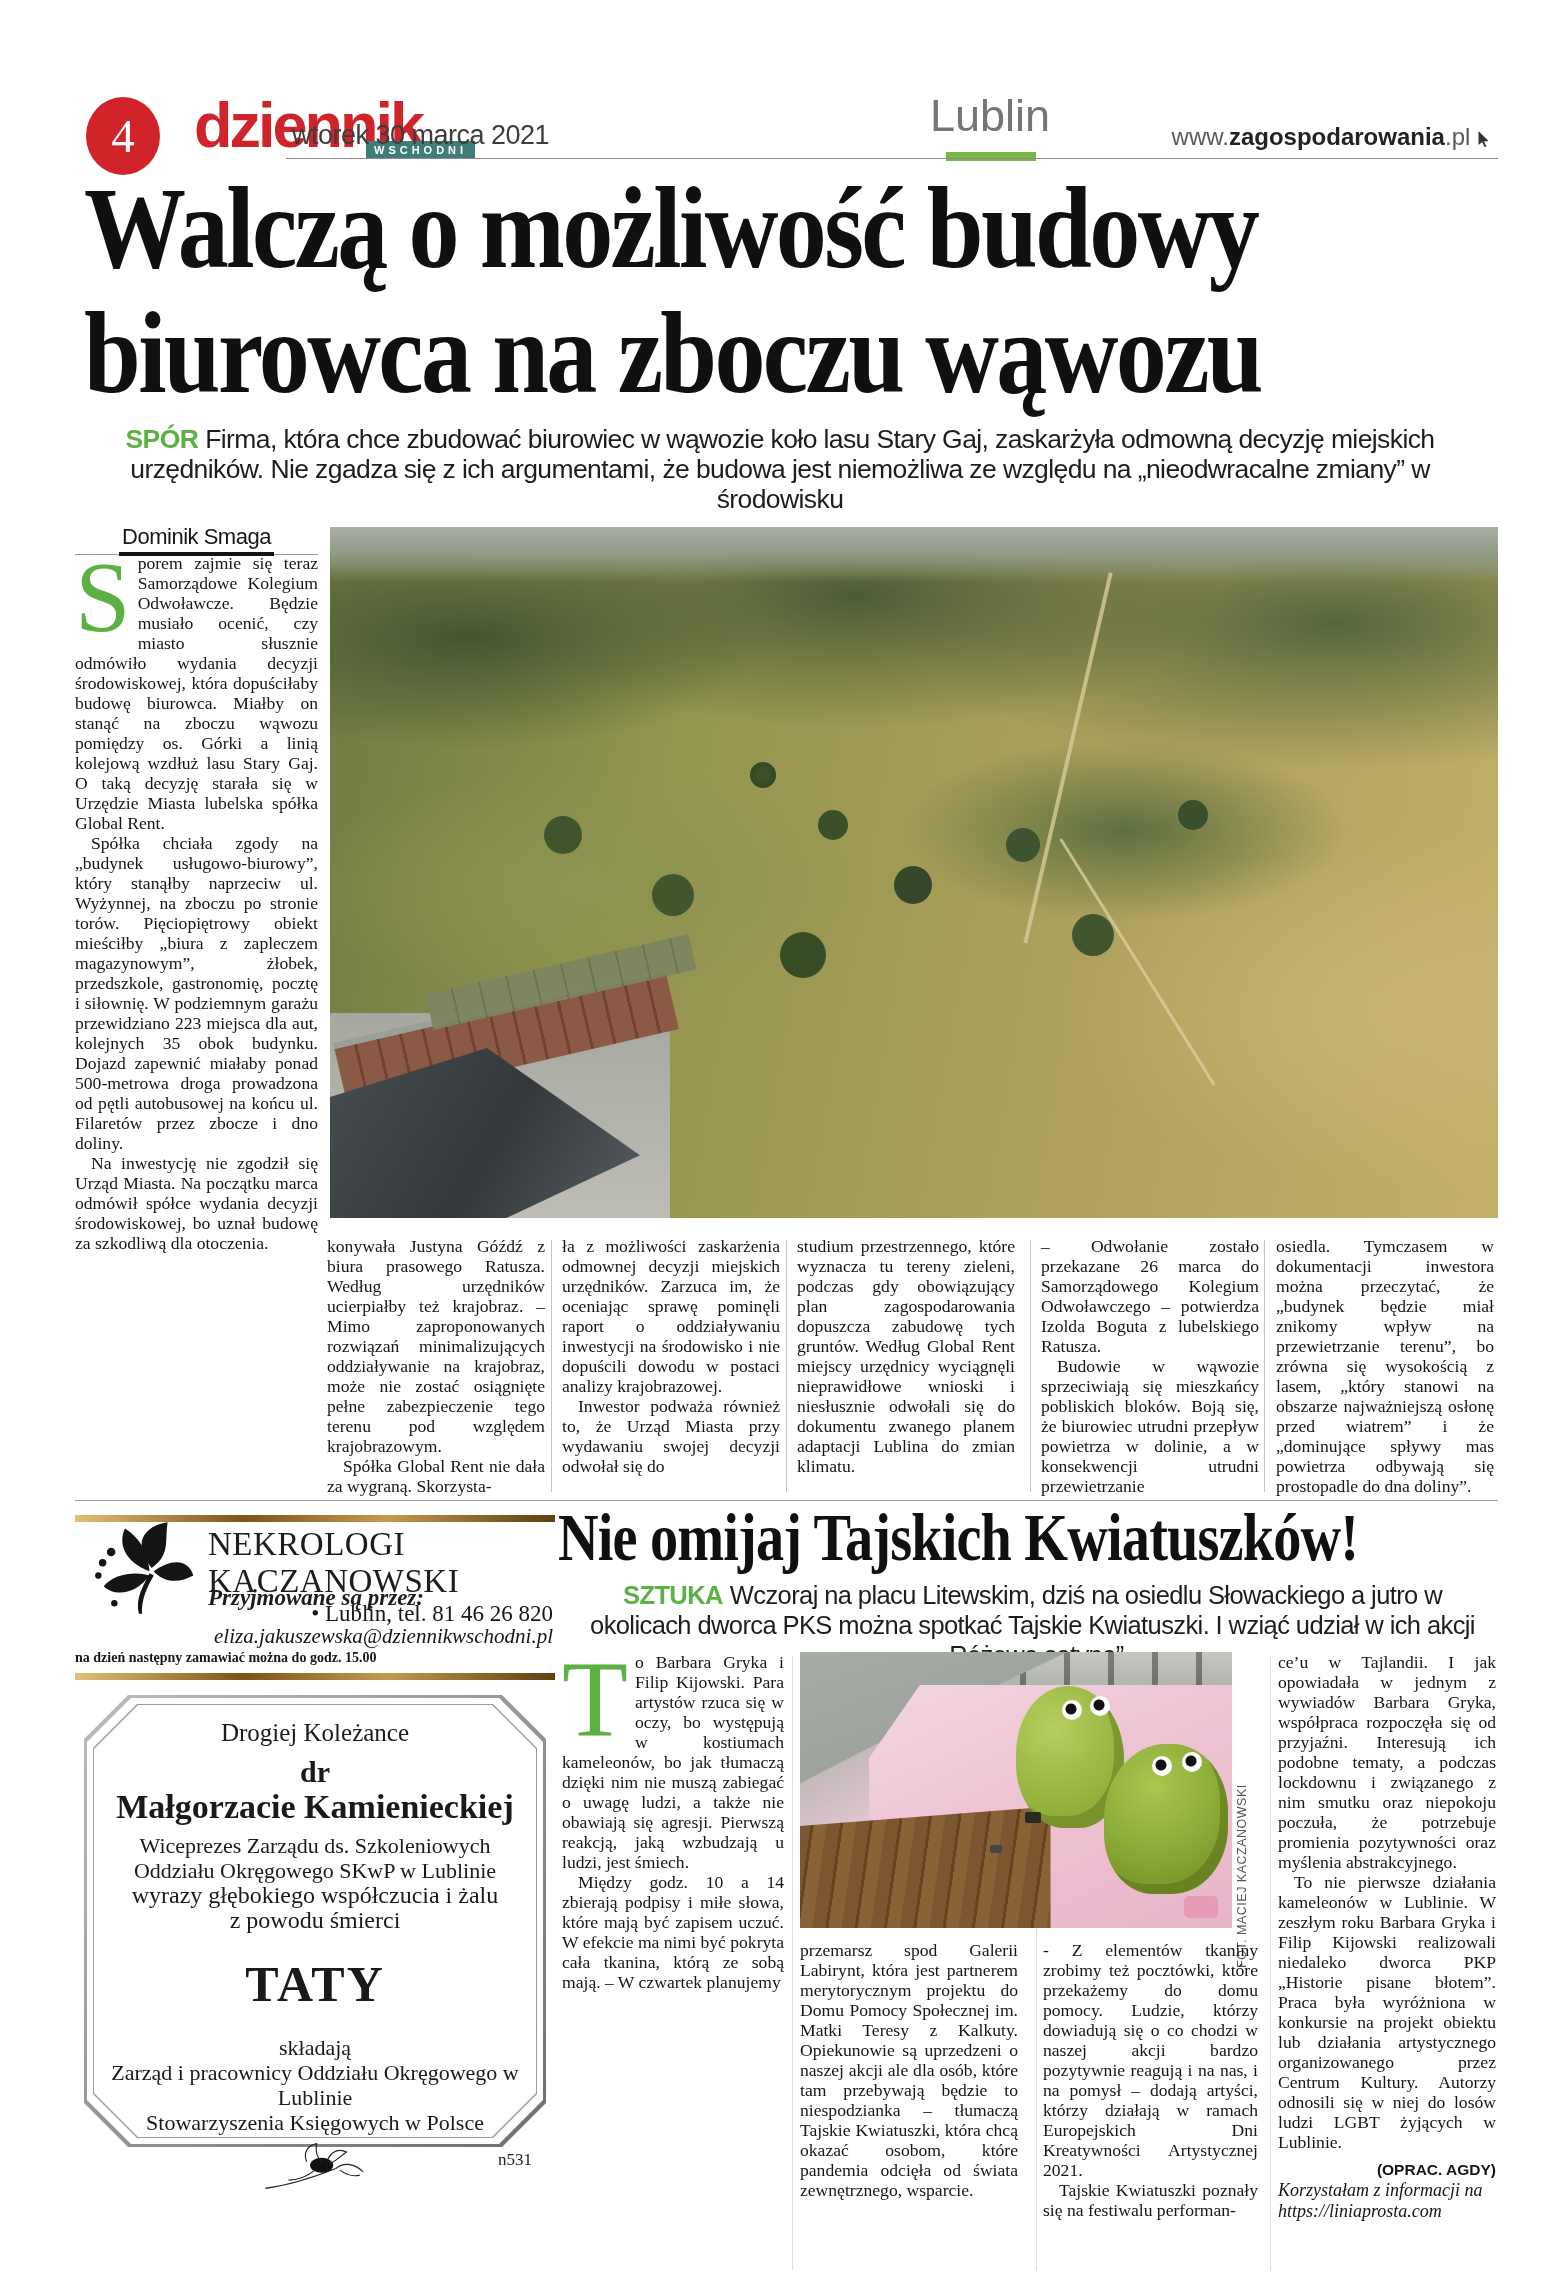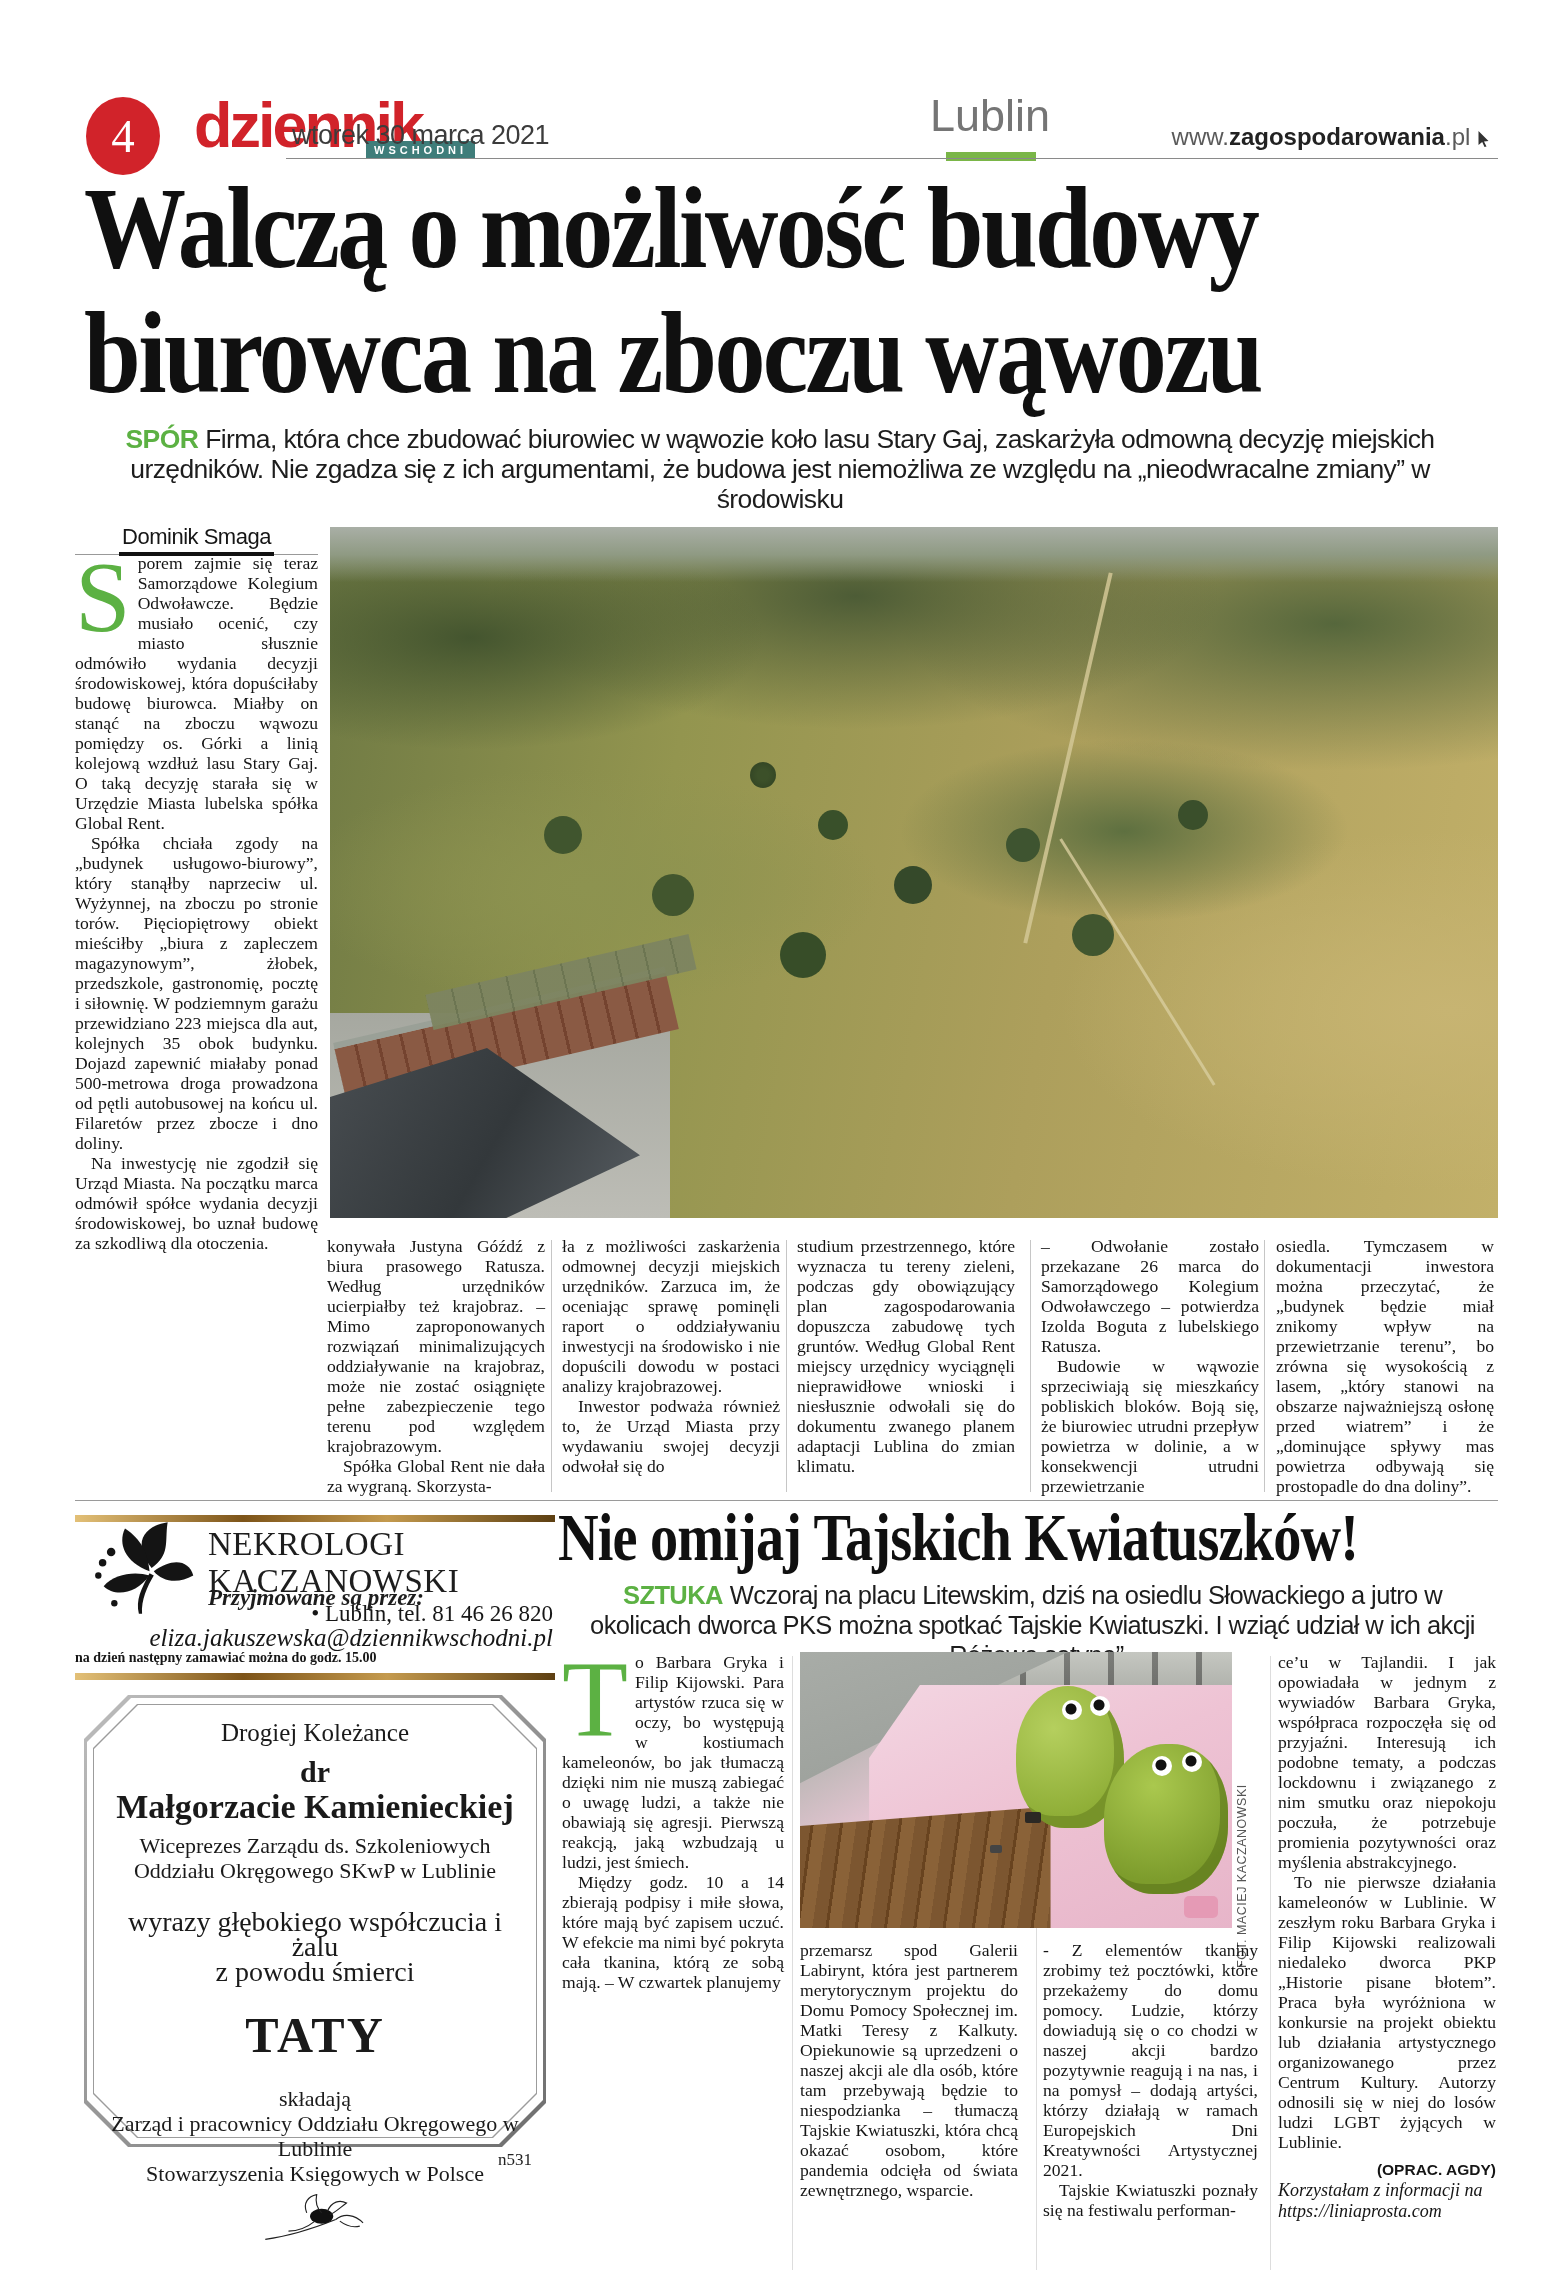--- a/index.html
+++ b/index.html
@@ -80,38 +80,38 @@
      background:repeating-linear-gradient(90deg,#7d8460 0 26px,#6b7452 26px 28px);opacity:.95;}
 
   
   .goldbar{left:75px;width:480px;height:7px;
      background:linear-gradient(90deg,#e3c077,#7d5419 35%,#c49a4e 65%,#5d3f12 100%);}
   .gb1{top:1515px;}.gb2{top:1673px;}
   .nek-orn{left:85px;top:1520px;}
   .nek-title{left:208px;top:1526px;font-size:33px;line-height:37px;letter-spacing:0.5px;color:#1d1d1d;}
   .nek-acc{left:208px;top:1585px;font-size:23px;font-style:italic;font-weight:bold;color:#1d1d1d;}
   .nek-contact{left:75px;top:1601px;width:478px;text-align:right;font-size:23px;}
-  .nek-email{left:75px;top:1624px;width:478px;text-align:right;font-size:25px;font-style:italic;}
+  .nek-email{left:75px;top:1624px;width:478px;text-align:right;font-size:21px;font-style:italic;}
   .nek-deadline{left:75px;top:1650px;width:480px;text-align:left;font-size:14px;font-weight:bold;}
 
   
   .obi{left:84px;top:1695px;width:462px;height:452px;}
   .obi .layer{position:absolute;}
   .oct{clip-path:polygon(44px 0,calc(100% - 44px) 0,100% 44px,100% calc(100% - 44px),
        calc(100% - 44px) 100%,44px 100%,0 calc(100% - 44px),0 44px);}
   .l1{inset:0;background:linear-gradient(135deg,#bcbcbc,#6e6e6e);}
   .l2{inset:3px;background:#fff;}
   .l3{inset:9px;background:#9c9c9c;}
   .l4{inset:10px;background:#fff;}
   .obi-content{position:absolute;inset:24px 26px;text-align:center;color:#1a1a1a;}
   .o-sal{font-size:25px;}
   .o-dr{font-size:30px;font-weight:bold;margin-top:8px;}
   .o-name{font-size:34px;font-weight:bold;line-height:36px;}
   .o-role{font-size:22px;line-height:25px;margin-top:8px;}
-  .o-cond{font-size:28px;line-height:25px;margin-top:26px;}
+  .o-cond{font-size:24px;line-height:25px;}
   .o-dec{font-size:50px;font-weight:bold;margin-top:22px;letter-spacing:2px;}
   .o-close{font-size:22px;line-height:25px;margin-top:22px;}
   .o-ref{left:498px;top:2150px;font-size:17px;color:#222;}
 
   
   .hl2{left:558px;top:1502px;font-weight:bold;font-size:67px;line-height:70px;
        letter-spacing:-1px;transform:scaleX(0.84);transform-origin:left top;
        white-space:nowrap;color:#101010;}
   .lead2{left:570px;top:1580px;width:925px;text-align:center;
          font-family:"Liberation Sans",sans-serif;font-size:25.5px;line-height:30px;

